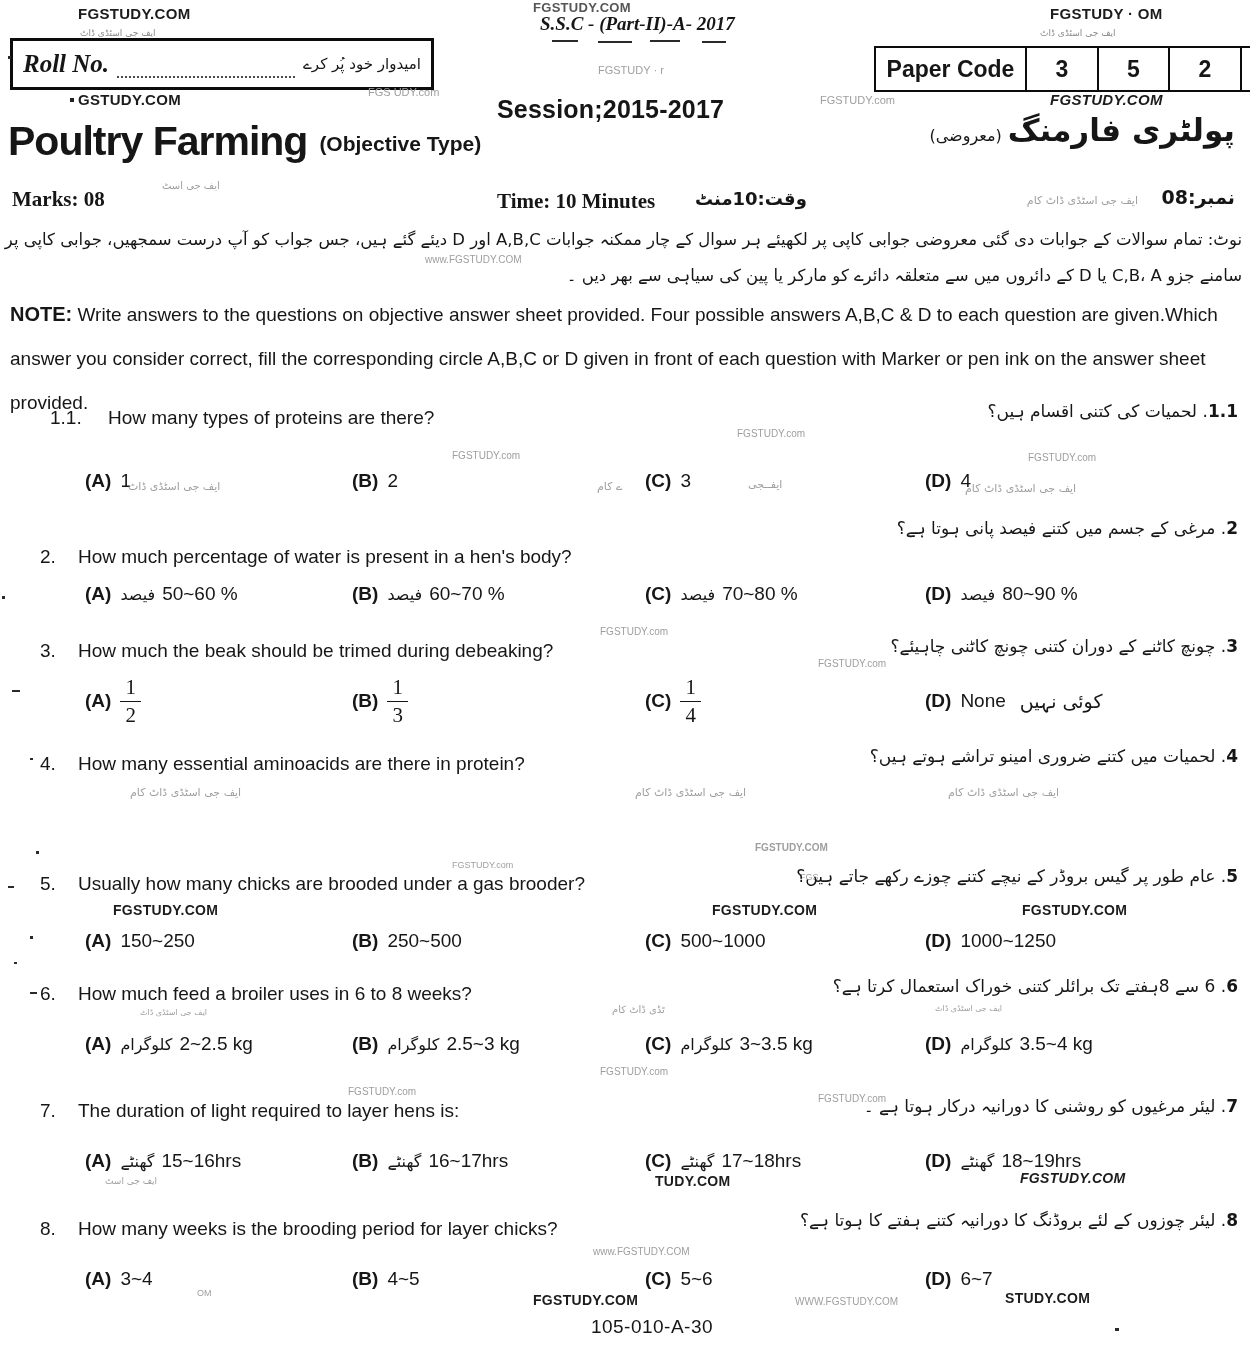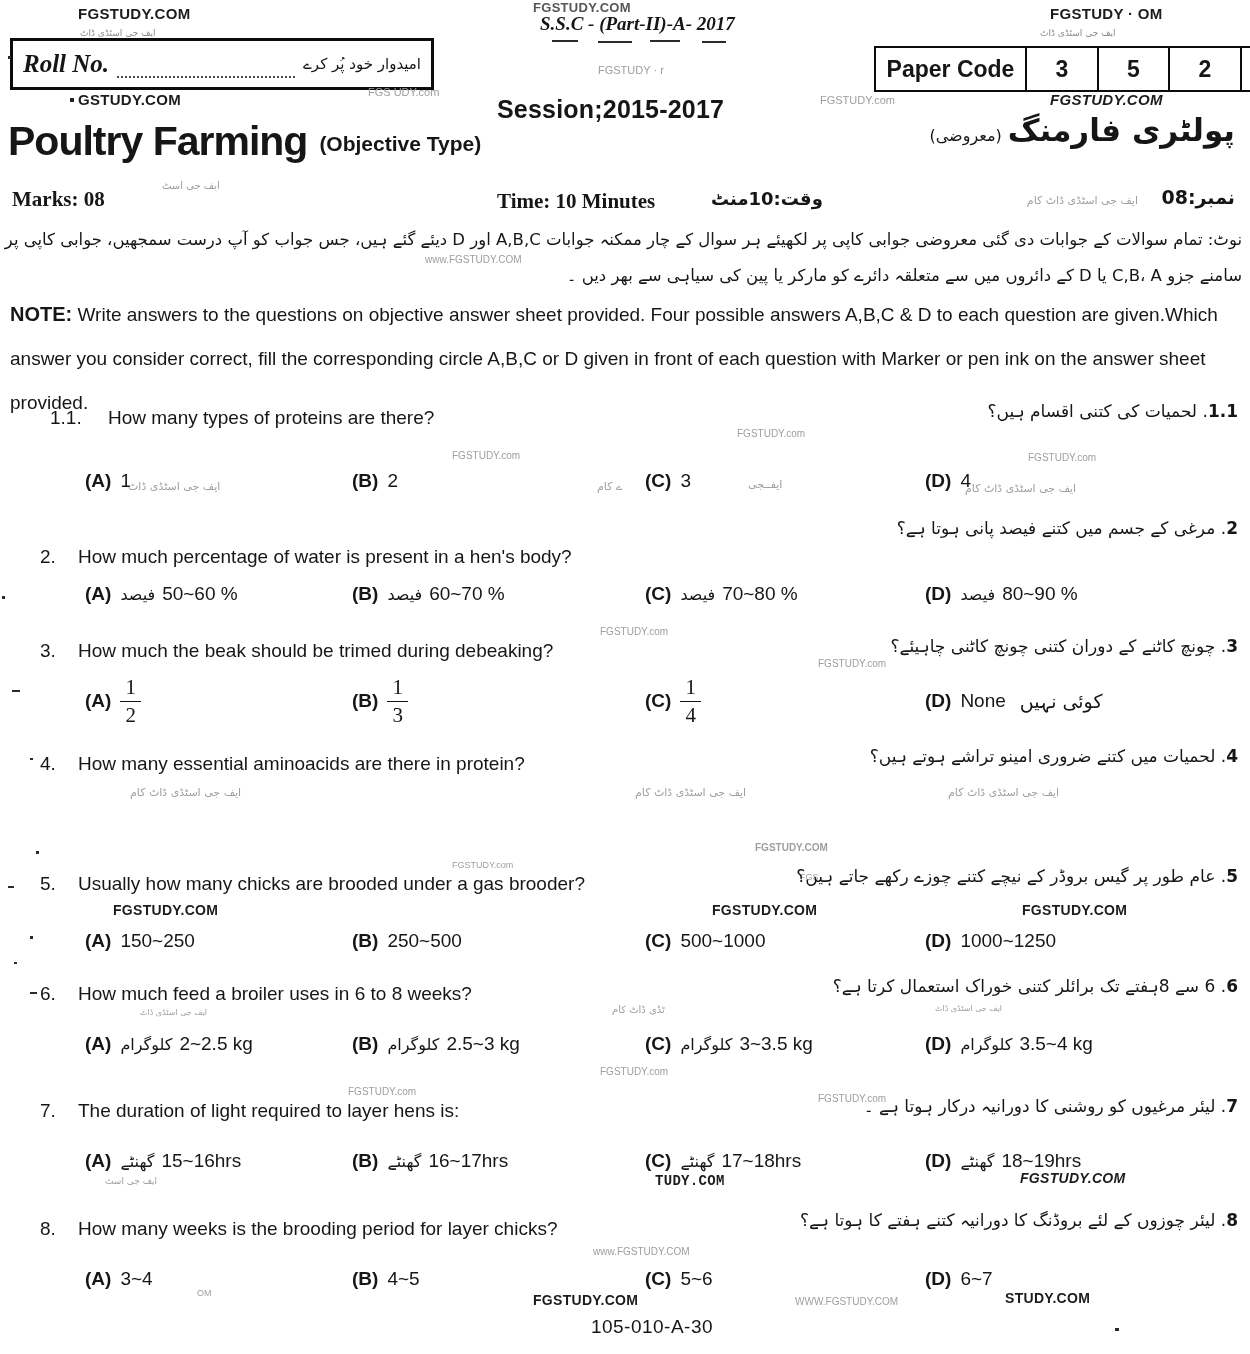--- a/index.html
+++ b/index.html
@@ -97,21 +97,21 @@
   <div class="abs title-en">
     <span>Poultry Farming</span><span class="sub">(Objective Type)</span>
   </div>
   <div class="abs title-ur ur">
     <span>پولٹری فارمنگ</span><span class="sub">(معروضی)</span>
   </div>
 
   <span class="abs meta-serif" style="left:12px;top:187px;">Marks: 08</span>
   <span class="abs ur wmg" style="left:162px;top:180px;font-size:10px;">ایف جی اسٹ</span>
   <span class="abs meta-serif" style="left:497px;top:189px;">Time: 10 Minutes</span>
-  <span class="abs ur ur-bold" style="left:695px;top:188px;font-size:18px;margin-left:16px;">وقت:10منٹ</span>
+  <span class="abs ur ur-bold" style="left:695px;top:188px;font-size:18px;">وقت:10منٹ</span>
   <span class="abs ur wmg" style="right:112px;top:194px;">ایف جی اسٹڈی ڈاٹ کام</span>
   <span class="abs ur ur-bold" style="right:15px;top:186px;font-size:19px;">نمبر:08</span>
 
   <div class="abs note-ur ur" style="top:232px;">نوٹ: تمام سوالات کے جوابات دی گئی معروضی جوابی کاپی پر لکھیئے ہر سوال کے چار ممکنہ جوابات A,B,C اور D دیئے گئے ہیں، جس جواب کو آپ درست سمجھیں، جوابی کاپی پر اس سوال نمبر کے</div>
   <span class="abs wmg" style="left:425px;top:254px;font-size:10px;">www.FGSTUDY.COM</span>
   <div class="abs note-ur ur" style="top:268px;">سامنے جزو C,B، A یا D کے دائروں میں سے متعلقہ دائرے کو مارکر یا پین کی سیاہی سے بھر دیں ۔</div>
 
   <div class="abs note-en">
     <b>NOTE:</b><span> Write answers to the questions on objective answer sheet provided. Four possible answers A,B,C &amp; D to each question are given.Which answer you consider correct, fill the corresponding circle A,B,C or D given in front of each question with Marker or pen ink on the answer sheet provided.</span>
   </div>
@@ -240,21 +240,21 @@
   <div class="q-ur" style="top:1096px;">
     <span class="qn">7</span><span>. </span><span>لیئر مرغیوں کو روشنی کا دورانیہ درکار ہوتا ہے ۔</span>
   </div>
   <div class="orow" style="top:1150px;">
     <span class="opt optA"><b>(A)</b><span class="ur unit">گھنٹے</span><span>15~16hrs</span></span>
     <span class="opt optB"><b>(B)</b><span class="ur unit">گھنٹے</span><span>16~17hrs</span></span>
     <span class="opt optC"><b>(C)</b><span class="ur unit">گھنٹے</span><span>17~18hrs</span></span>
     <span class="opt optD"><b>(D)</b><span class="ur unit">گھنٹے</span><span>18~19hrs</span></span>
   </div>
   <span class="abs ur wmg" style="left:105px;top:1176px;font-size:9px;">ایف جی اسٹ</span>
-  <span class="abs wmb" style="left:655px;top:1173px;font-size:14px;font-family:Liberation Mono, monospace;">TUDY.COM</span>
+  <span class="abs wmb" style="left:655px;top:1173px;font-size:14px;">TUDY.COM</span>
   <span class="abs wmb wm-it" style="left:1020px;top:1170px;font-size:14px;">FGSTUDY.COM</span>
 
   <div class="q-en" style="left:40px;top:1218px;">
     <span class="no2">8.</span><span>How many weeks is the brooding period for layer chicks?</span>
   </div>
   <div class="q-ur" style="top:1210px;">
     <span class="qn">8</span><span>. </span><span>لیئر چوزوں کے لئے بروڈنگ کا دورانیہ کتنے ہفتے کا ہوتا ہے؟</span>
   </div>
   <span class="abs wmg" style="left:593px;top:1246px;font-size:10px;">www.FGSTUDY.COM</span>
   <div class="orow" style="top:1240px;margin-top:28px;">

